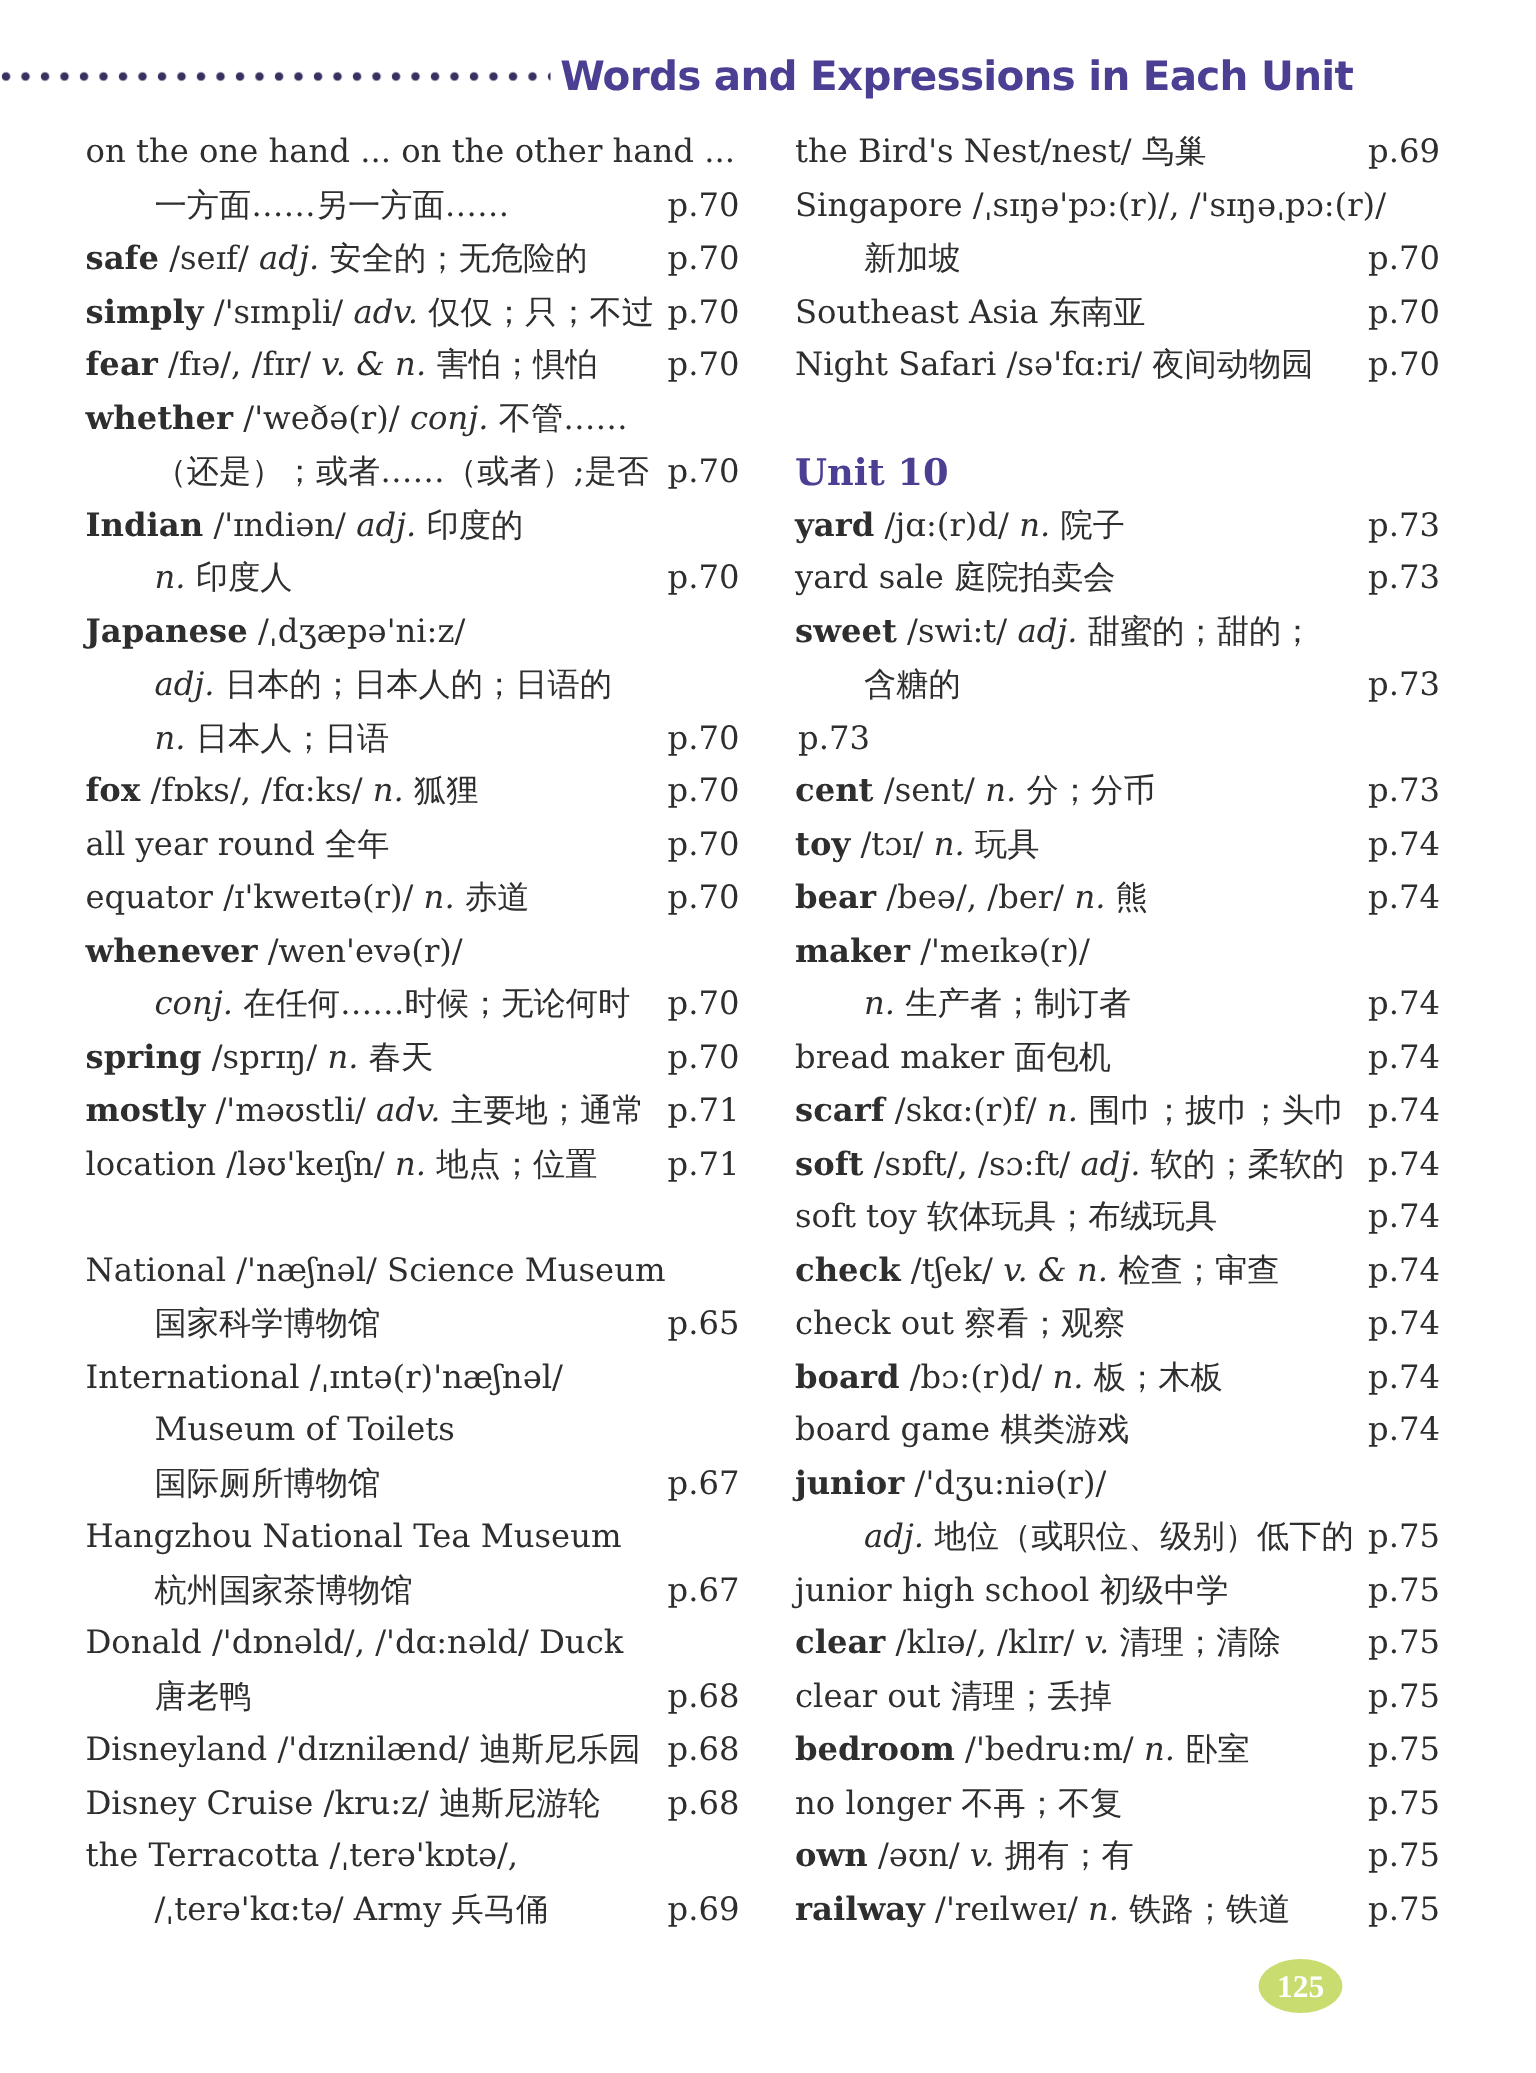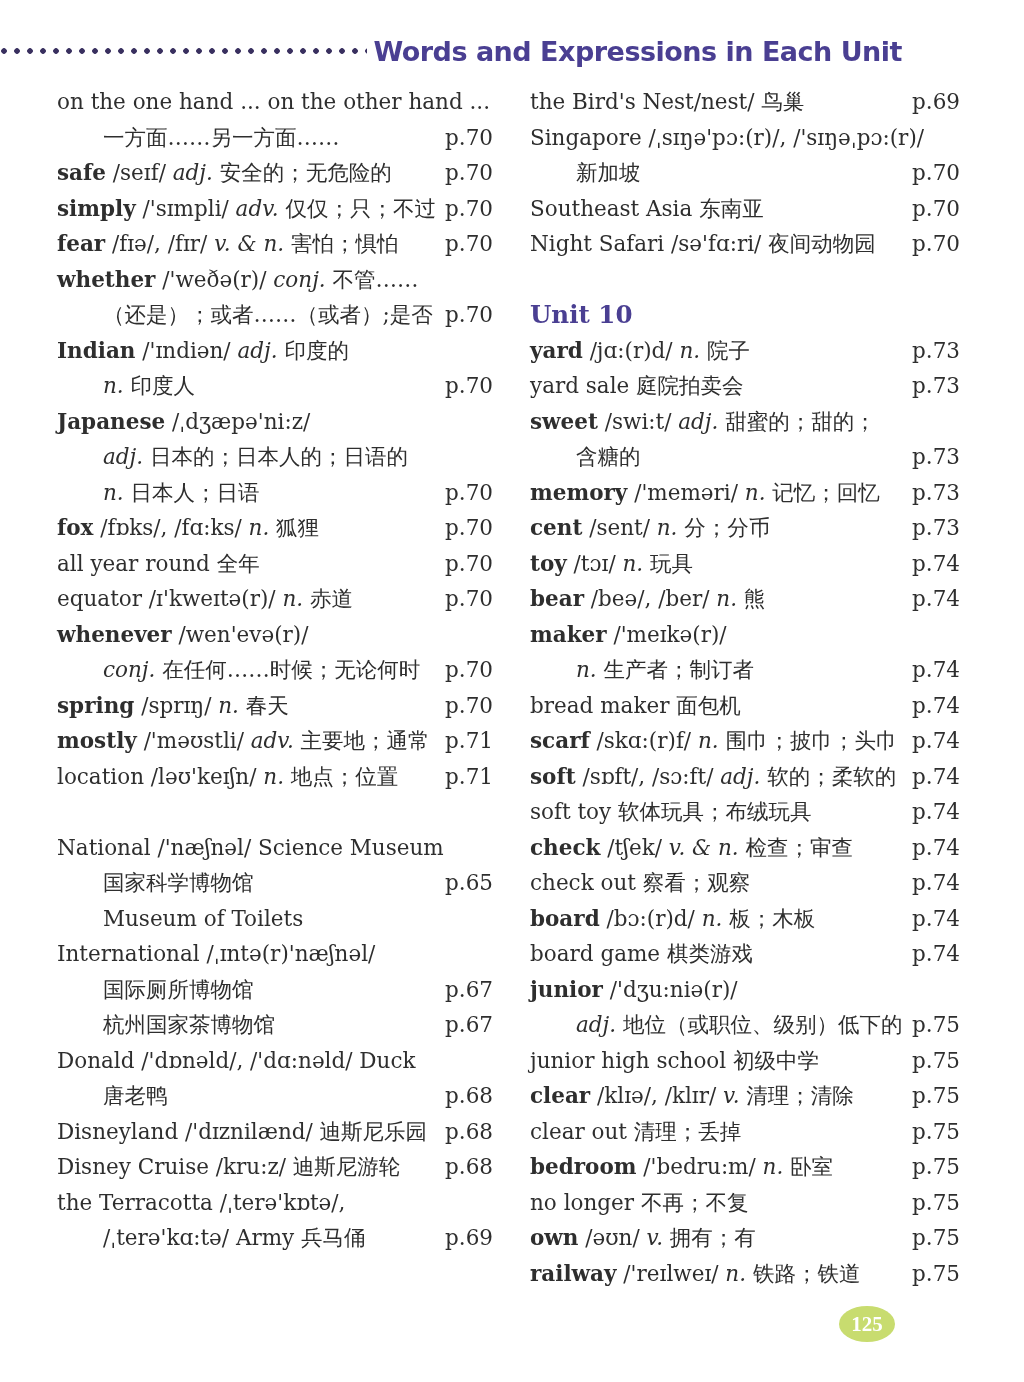--- a/index.html
+++ b/index.html
@@ -138,30 +138,33 @@
       </div>
       <div class="line gap"></div>
       <div class="line">
         <span class="content"><span class="seg-n">National /'næʃnəl/ Science Museum</span></span>
       </div>
       <div class="line">
         <span class="content indent"><span class="seg-n">国家科学博物馆</span></span>
         <span class="page">p.65</span>
       </div>
       <div class="line">
+        <span class="content"><span class="seg-n">International /ˌɪntə(r)'næʃnəl/</span></span>
+      </div>
+      <div class="line">
         <span class="content indent"><span class="seg-n">Museum of Toilets</span></span>
-      </div>
-      <div class="line">
-        <span class="content"><span class="seg-n">International /ˌɪntə(r)'næʃnəl/</span></span>
       </div>
       <div class="line">
         <span class="content indent"><span class="seg-n">国际厕所博物馆</span></span>
         <span class="page">p.67</span>
       </div>
       <div class="line">
+        <span class="content"><span class="seg-n">Hangzhou National Tea Museum</span></span>
+      </div>
+      <div class="line">
         <span class="content indent"><span class="seg-n">杭州国家茶博物馆</span></span>
         <span class="page">p.67</span>
       </div>
       <div class="line">
         <span class="content"><span class="seg-n">Donald /'dɒnəld/, /'dɑ:nəld/ Duck</span></span>
       </div>
       <div class="line">
         <span class="content indent"><span class="seg-n">唐老鸭</span></span>
         <span class="page">p.68</span>
       </div>
@@ -212,21 +215,20 @@
         <span class="page">p.73</span>
       </div>
       <div class="line">
         <span class="content"><span class="seg-b">sweet</span><span class="seg-n"> /swi:t/ </span><span class="seg-i">adj.</span><span class="seg-n"> 甜蜜的；甜的；</span></span>
       </div>
       <div class="line">
         <span class="content indent"><span class="seg-n">含糖的</span></span>
         <span class="page">p.73</span>
       </div>
       <div class="line">
-        <span class="content"><span class="seg-b">memory</span><span class="seg-n"> /'meməri/ </span><span class="seg-i">n.</span><span class="seg-n"> 记忆；回忆</span></span>
         <span class="page">p.73</span>
       </div>
       <div class="line">
         <span class="content"><span class="seg-b">cent</span><span class="seg-n"> /sent/ </span><span class="seg-i">n.</span><span class="seg-n"> 分；分币</span></span>
         <span class="page">p.73</span>
       </div>
       <div class="line">
         <span class="content"><span class="seg-b">toy</span><span class="seg-n"> /tɔɪ/ </span><span class="seg-i">n.</span><span class="seg-n"> 玩具</span></span>
         <span class="page">p.74</span>
       </div>

